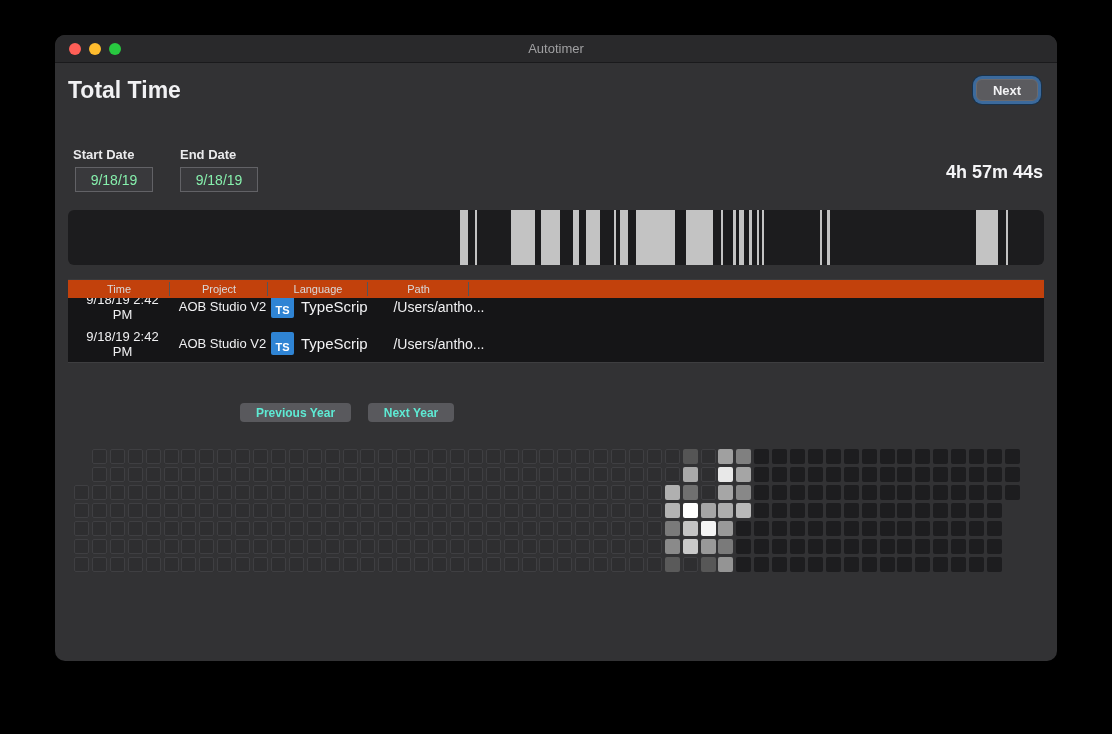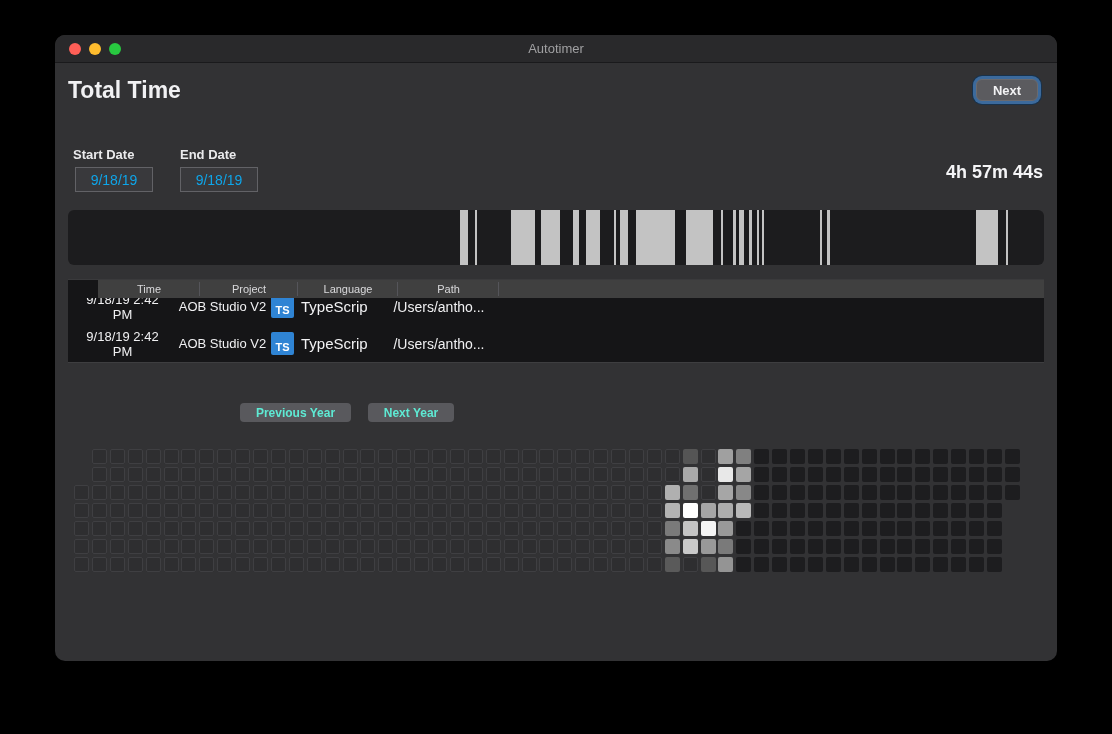--- a/index.html
+++ b/index.html
@@ -20,33 +20,33 @@
   .page-title { position:absolute; left:13px; top:42px; font-size:23px; font-weight:700; color:#f1f1f3; }
   .back-btn { position:absolute; right:19px; top:44px; width:62px; height:22px;
               background:#5b5b5f; color:#f2f2f4; font-size:13px; font-weight:600;
               border:1px solid #6a6a6e; border-radius:6px;
               box-shadow:0 0 0 3px rgba(62,110,160,.95), 0 0 0 4px rgba(20,50,80,.9);
               cursor:pointer; font-family:inherit; }
 
   
   .field-label { position:absolute; top:112px; font-size:13px; font-weight:600; color:#eaeaec; }
   .date-field { position:absolute; top:132px; width:78px; height:25px; background:#39393c;
-                border:1px solid #626266; color:#0ea5e9; font-size:14px; text-align:center;
+                border:1px solid #626266; color:#86efac; font-size:14px; text-align:center;
                 font-family:inherit; }
   .total-time { position:absolute; right:14px; top:127px; font-size:18px; font-weight:700; color:#f5f5f7; }
 
   
   .timeline { position:absolute; left:13px; top:175px; width:976px; height:55px;
               background:#1c1c1e; border-radius:6px; overflow:hidden; }
   .stripe { position:absolute; top:0; bottom:0; background:#c3c3c3; }
 
   
   .table { position:absolute; left:13px; top:244px; width:976px; height:84px;
            background:#151517; border-top:1px solid #3a3a3c; border-bottom:1px solid #3e3e40; }
-  .thead { display:flex; height:18px; background:#404040; position:relative;margin-left:30px; }
+  .thead { display:flex; height:18px; background:#c2410c; position:relative; }
   .th { font-size:11px; color:#d9d9db; text-align:center; line-height:18px; position:relative; }
   .th::after { content:""; position:absolute; right:0; top:2px; bottom:2px; width:1px; background:#55555a; }
   .th.c-time{width:102px;} .th.c-project{width:98px;} .th.c-language{width:100px;} .th.c-path{width:101px;}
   .tbody { position:relative; height:65px; overflow:hidden;text-align:center; }
   .tbody-inner { position:absolute; left:0; right:0; top:-10px; }
   .trow { display:flex; height:37px; align-items:center; color:#f0f0f2; }
   .cell { overflow:hidden; white-space:nowrap; }
   .cell.time { width:102px; padding-left:7px; font-size:13px; white-space:normal; line-height:15px; }
   .cell.project { width:98px; padding-left:7px; font-size:13px; }
   .cell.language { width:100px; display:flex; align-items:center; overflow:visible; }

